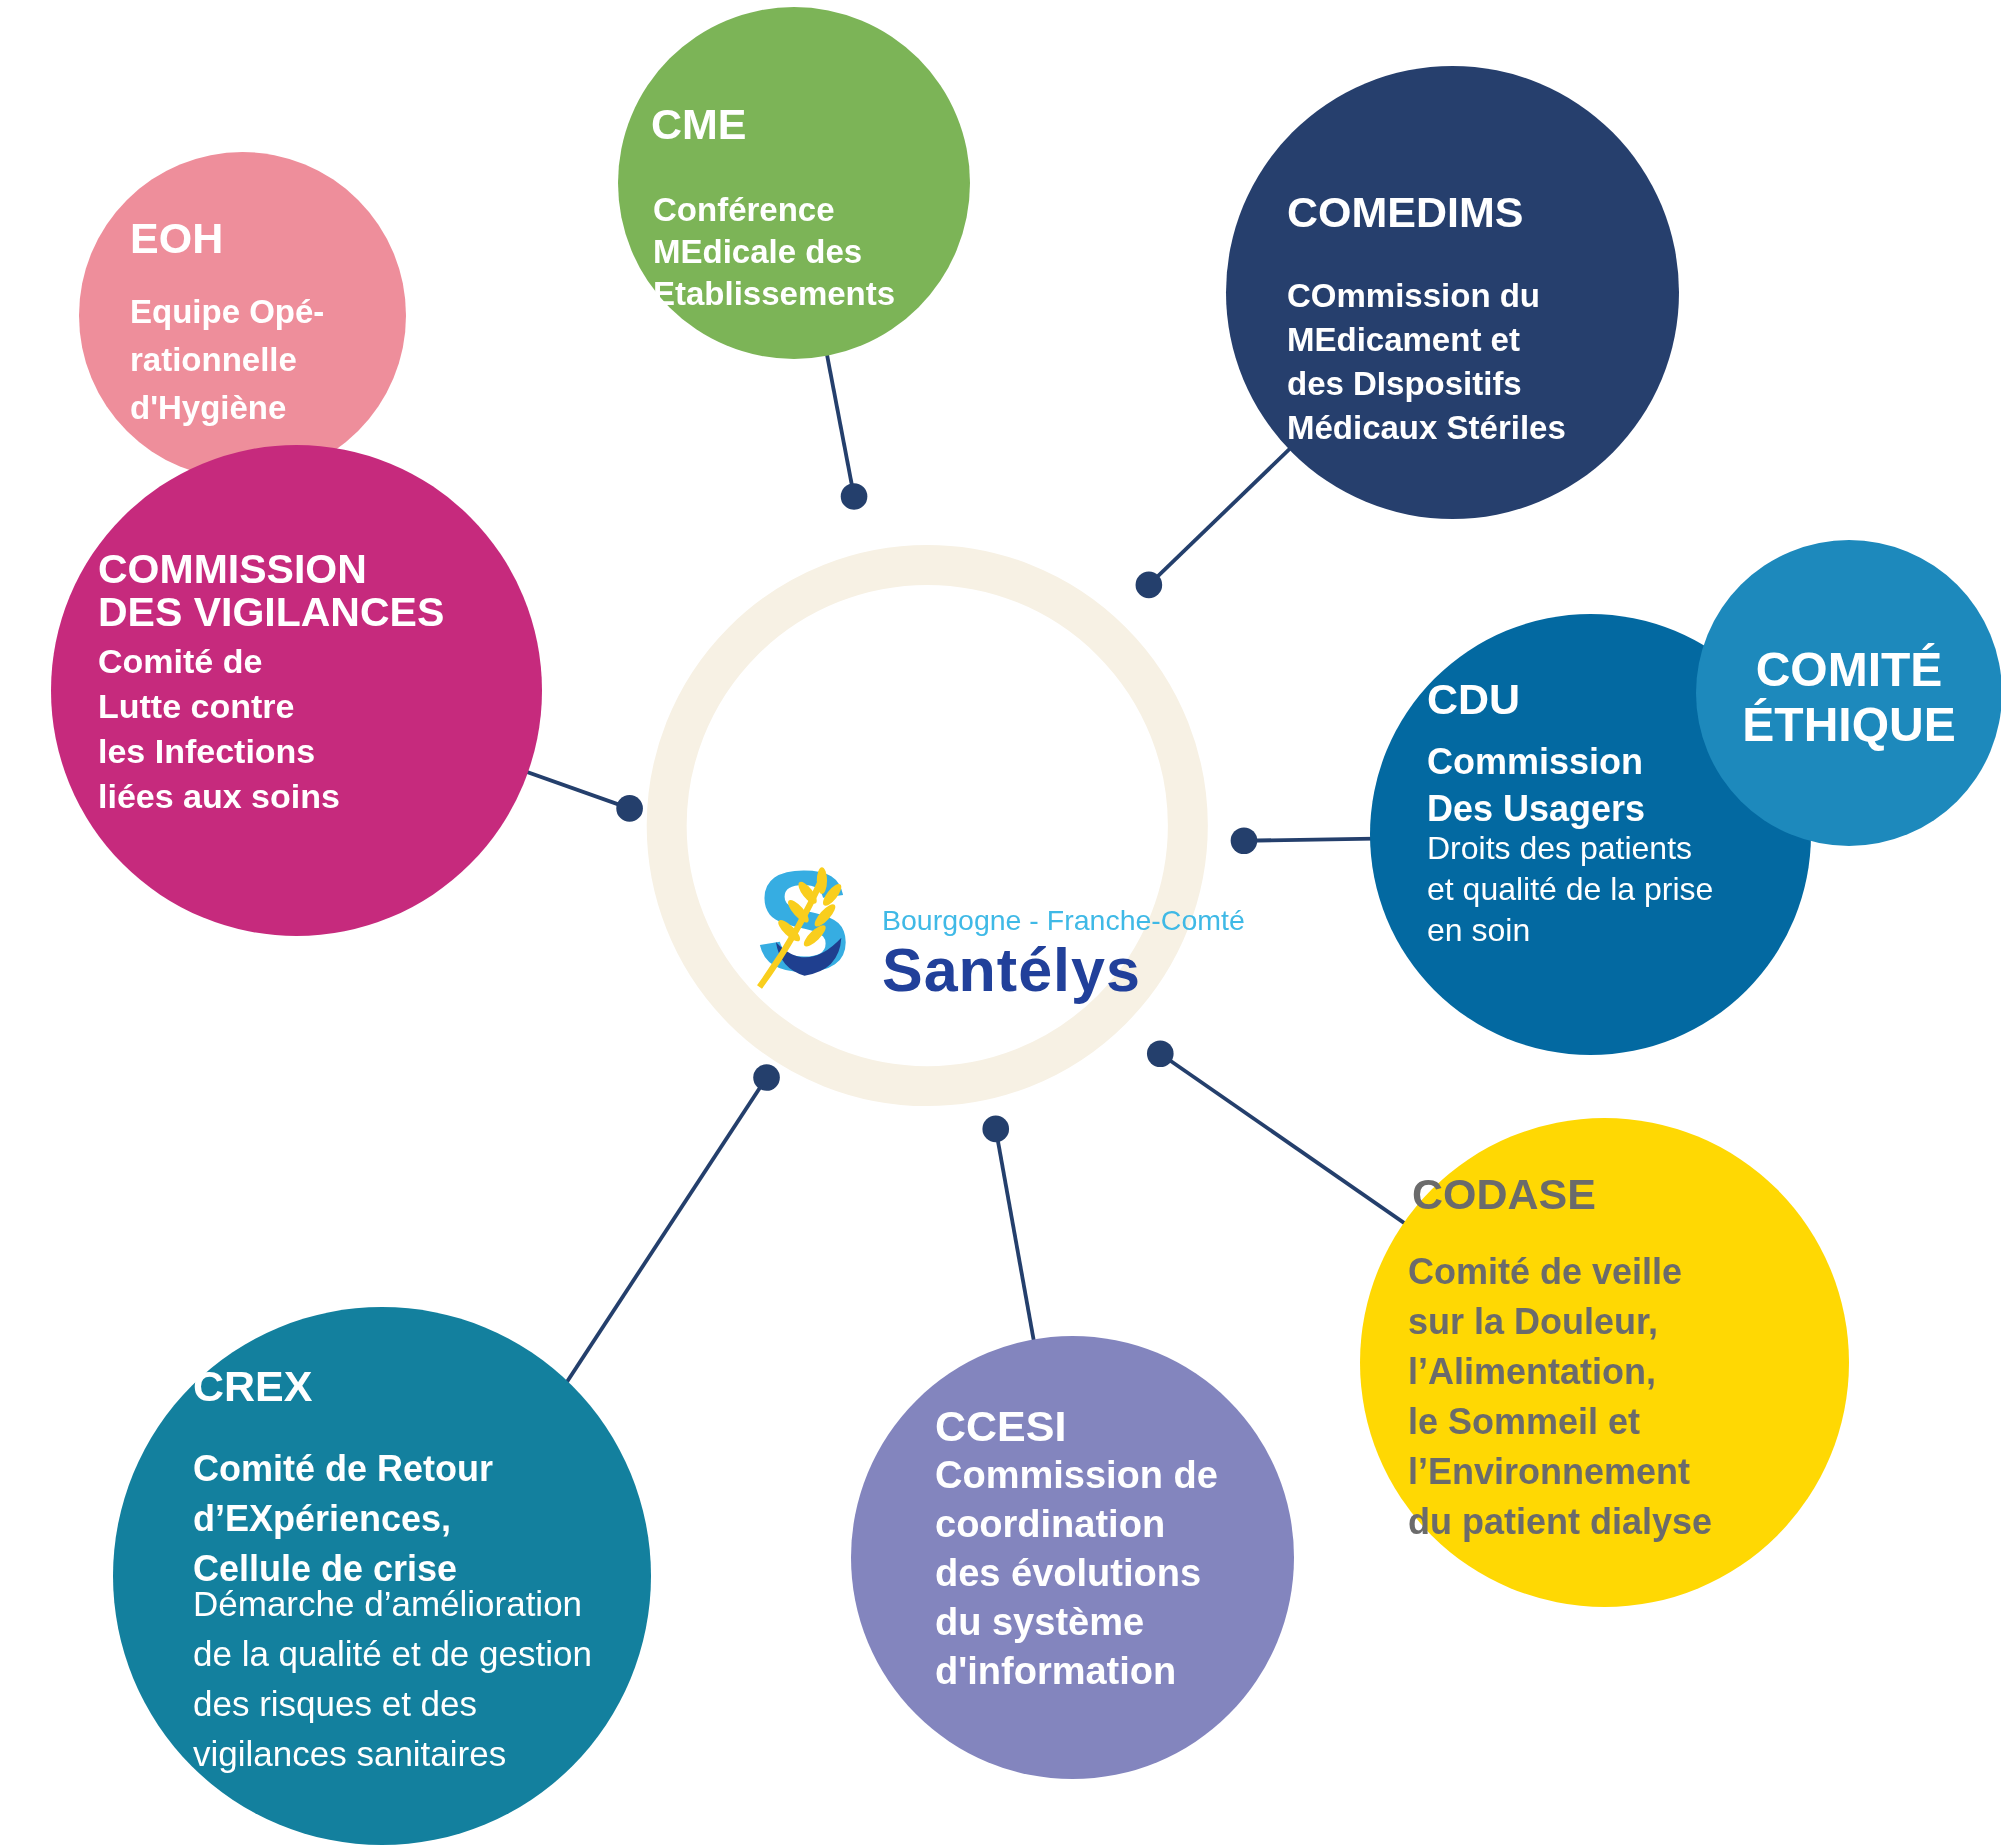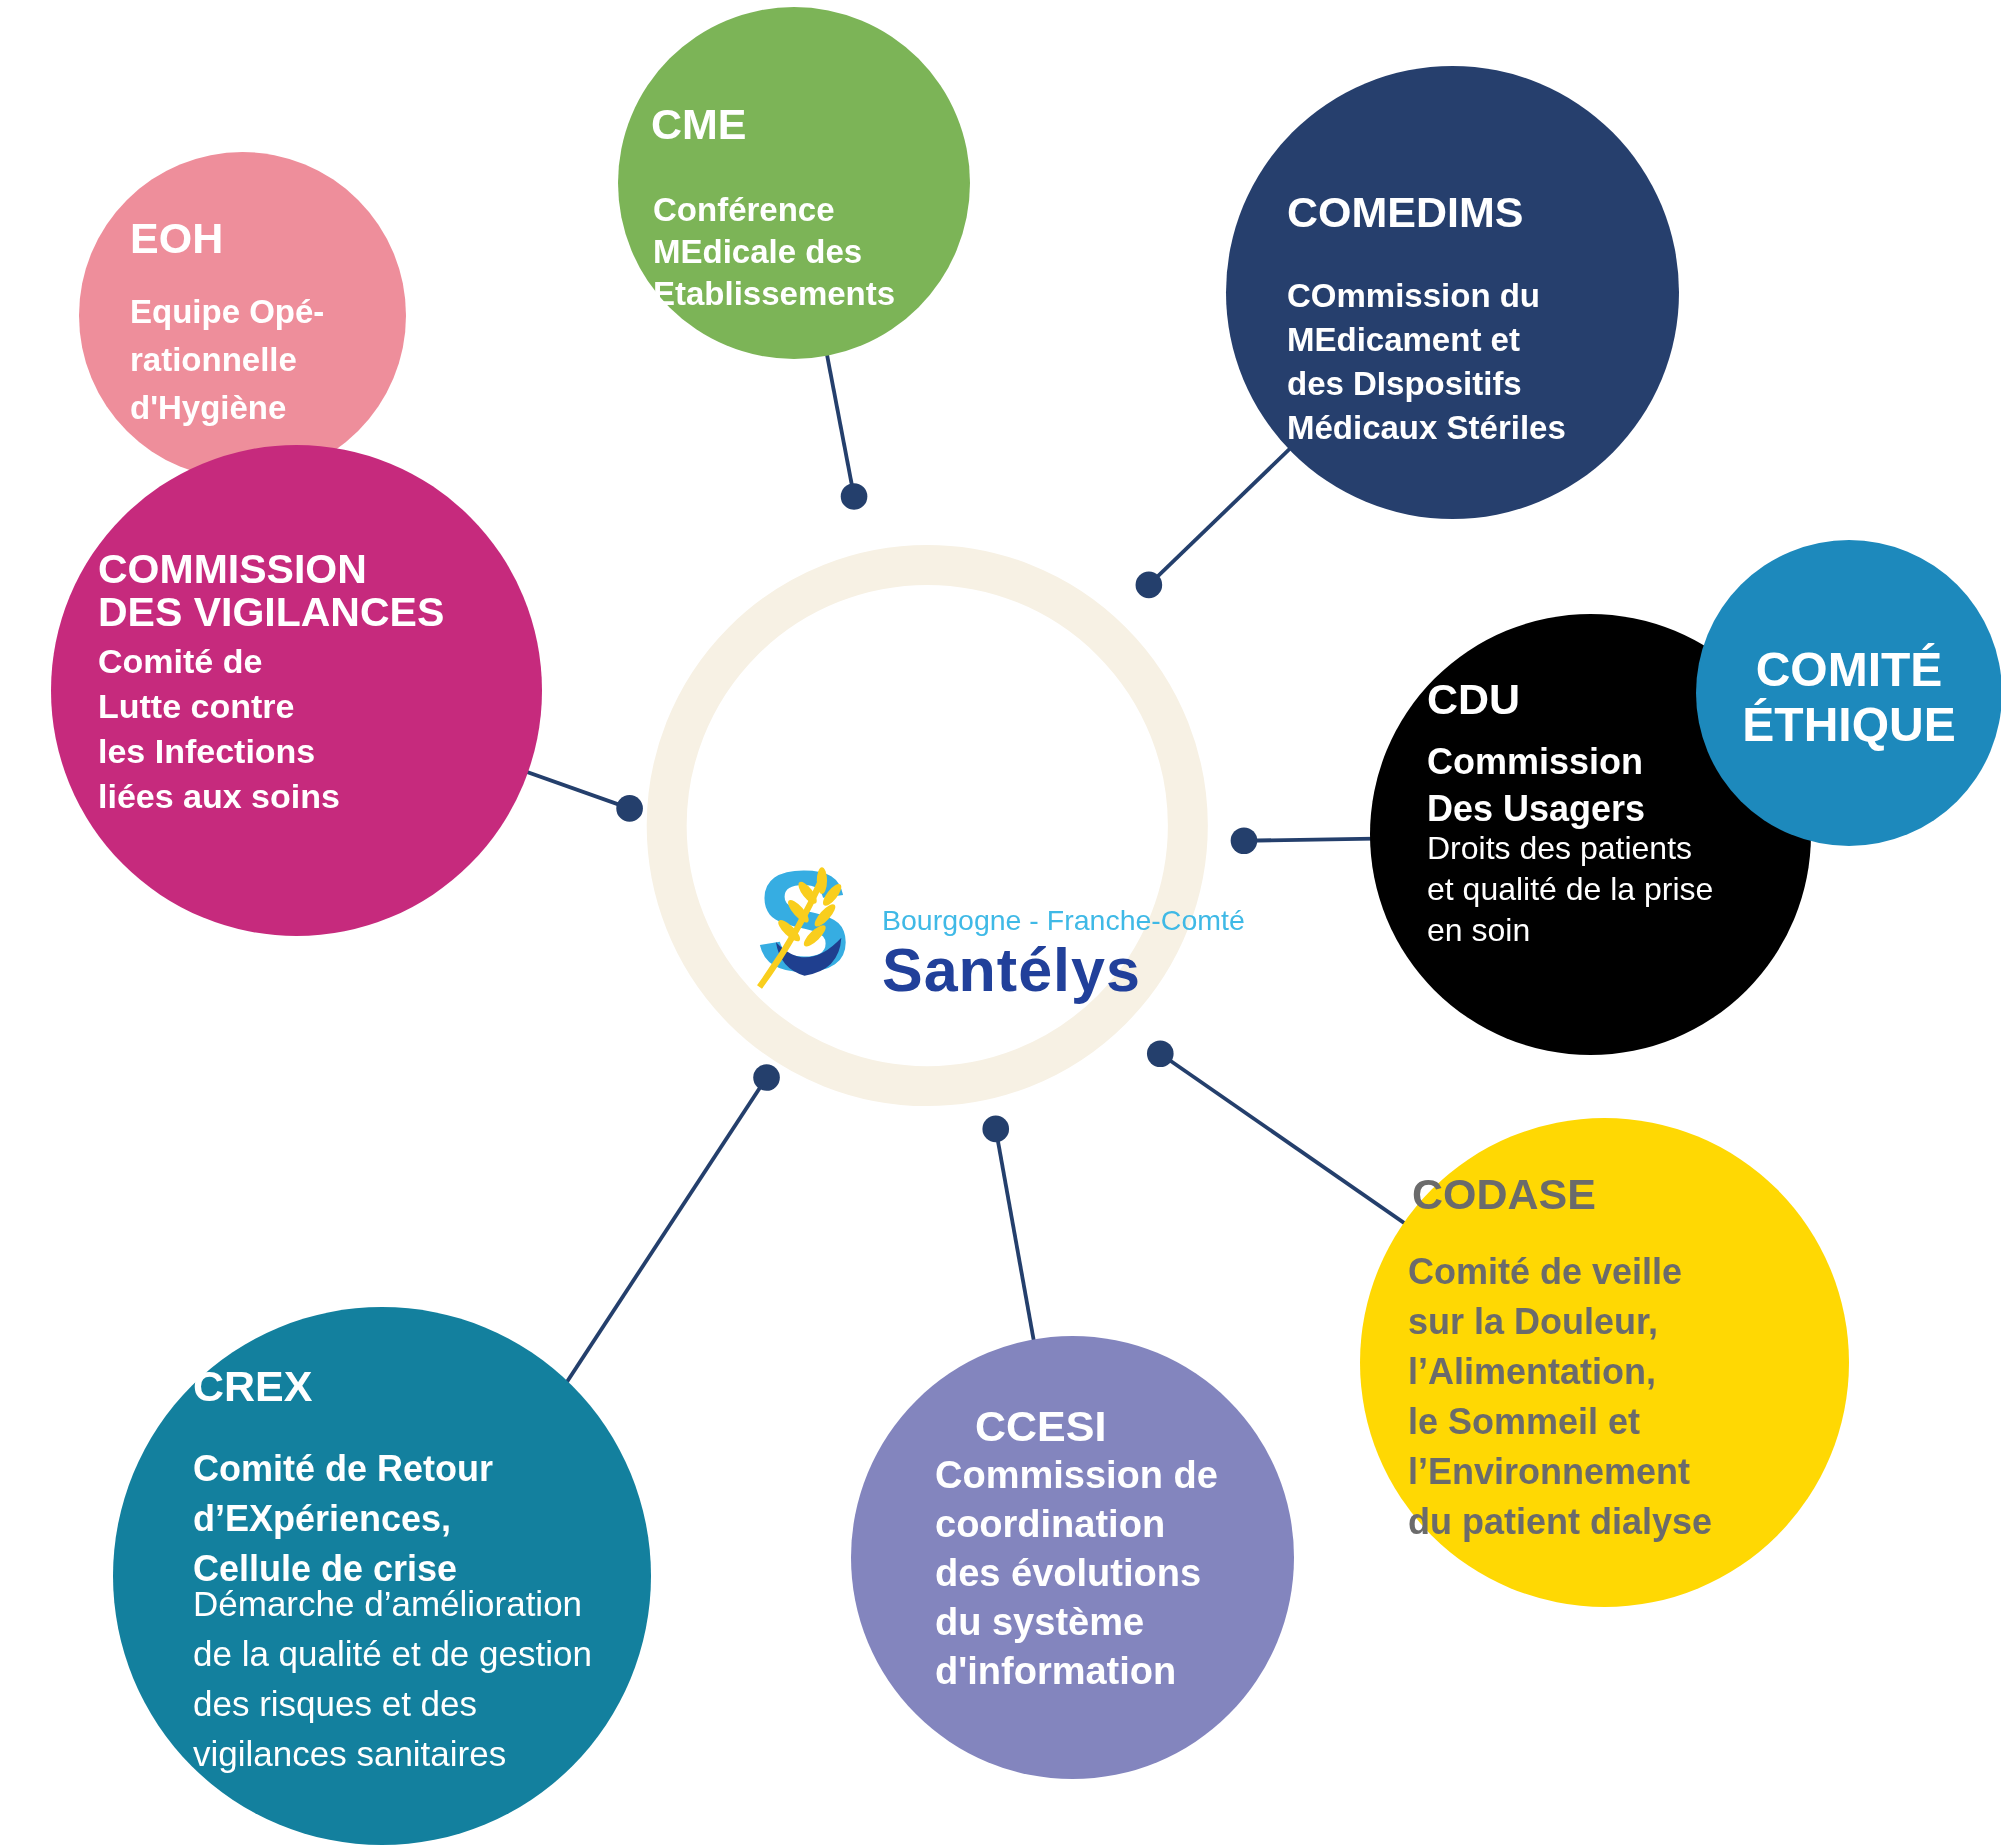--- a/index.html
+++ b/index.html
@@ -50,21 +50,21 @@
   #c-ethique .title{position:absolute;left:0;top:102px;width:100%;text-align:center;font-weight:700;color:#fff;font-size:48px;line-height:55px;}
   #c-ethique .title span{display:block;}
 
   #c-codase .abbr{left:52px;top:55px;}
   #c-codase .body{left:48px;top:129px;font-size:36px;line-height:50px;}
 
   #c-crex .abbr{left:80px;top:58px;}
   #c-crex .body.b1{left:80px;top:137px;font-size:36px;line-height:50px;}
   #c-crex .body.reg{left:80px;top:272px;font-size:35px;line-height:50px;}
 
-  #c-ccesi .abbr{left:84px;top:69px;margin-left:40px;}
+  #c-ccesi .abbr{left:84px;top:69px;}
   #c-ccesi .body{left:84px;top:115px;font-size:38px;line-height:49px;}
 
   
   .center-title{
     position:absolute;left:642px;top:664px;width:590px;z-index:2;
     text-align:center;font-weight:700;font-size:80px;line-height:87px;color:#25406D;
   }
   .center-title span{display:block;}
   .logo{position:absolute;left:737px;top:856px;width:447px;height:138px;z-index:2;}
   .logo-mark{position:absolute;left:0;top:0;}
@@ -156,21 +156,21 @@
   <div class="bubble" id="c-comedims" style="background: rgb(38, 63, 109);">
     <div class="abbr">COMEDIMS</div>
     <div class="body">
       <span>COmmission du</span>
       <span>MEdicament et</span>
       <span>des DIspositifs</span>
       <span>Médicaux Stériles</span>
     </div>
   </div>
 
-  <div class="bubble" id="c-cdu" style="background: #000000; text-decoration: underline;">
+  <div class="bubble" id="c-cdu" style="background: #0369a1; text-decoration: underline;">
     <div class="abbr">CDU</div>
     <div class="body b1">
       <span>Commission</span>
       <span>Des Usagers</span>
     </div>
     <div class="body reg">
       <span>Droits des patients</span>
       <span>et qualité de la prise</span>
       <span>en soin</span>
     </div>

